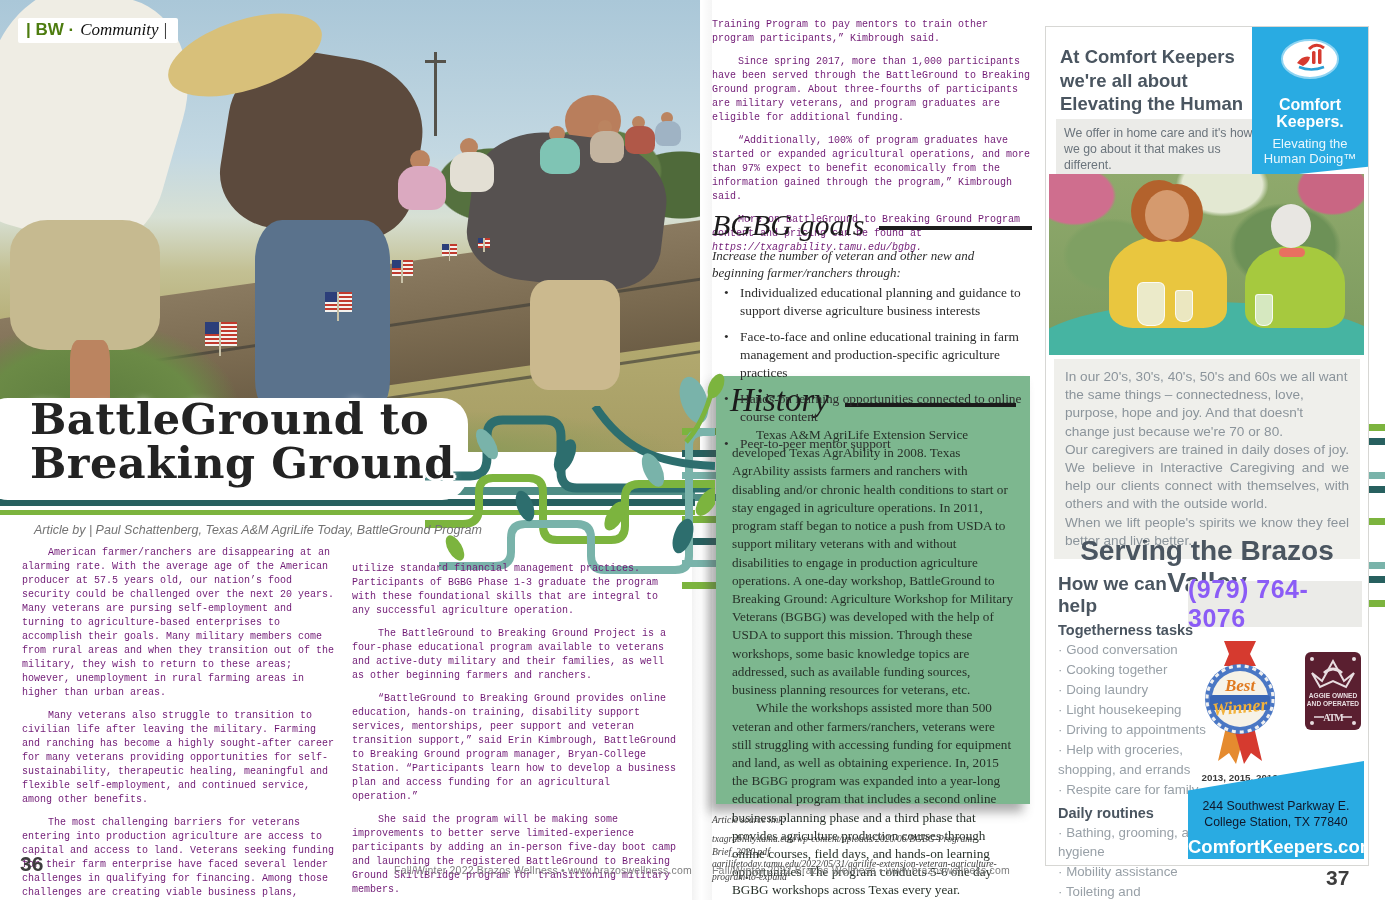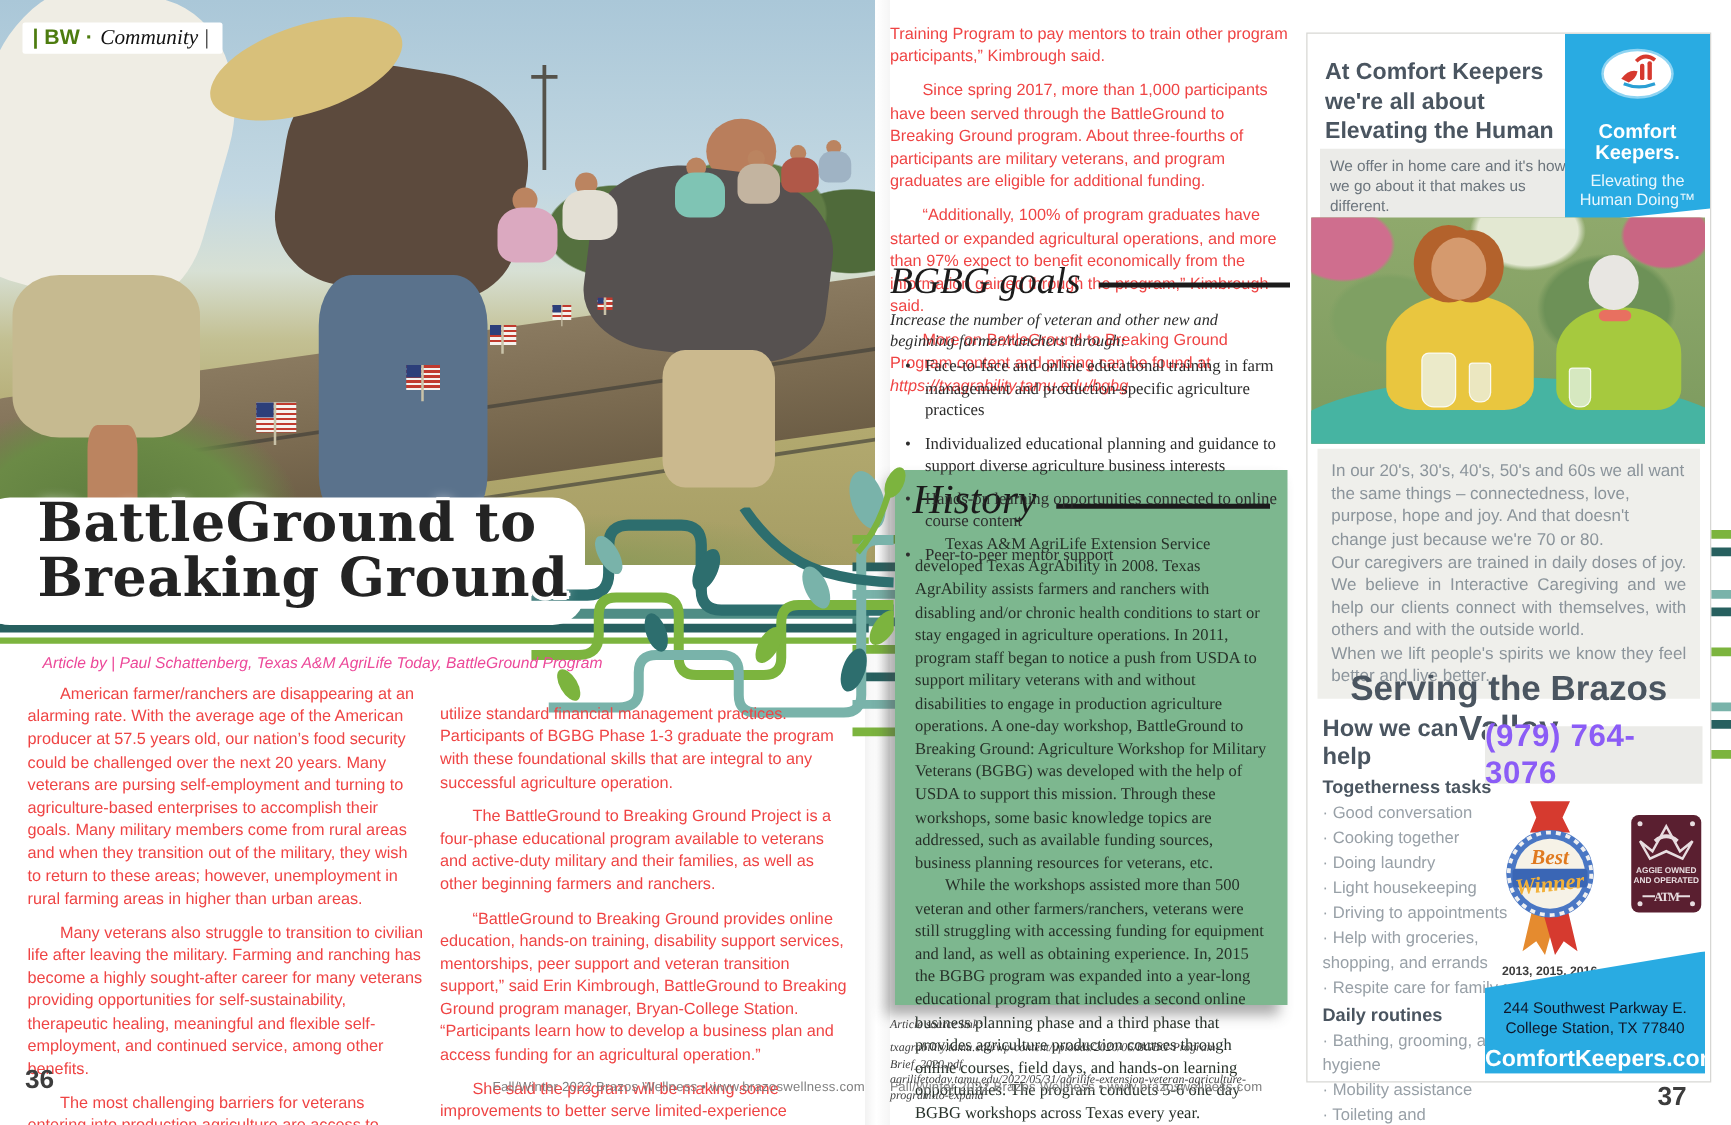--- a/index.html
+++ b/index.html
@@ -32,24 +32,24 @@
   .flag .cloth{width:100%;height:70%;background:repeating-linear-gradient(180deg,#c13a2e 0 2px,#f5f2ee 2px 4px);position:relative;}
   .flag .cloth::after{content:"";position:absolute;left:0;top:0;width:45%;height:50%;background:#2c3f7a;}
   .flag .pole2{position:absolute;left:45%;top:0;width:1.5px;height:100%;background:#c9c2a8;}
 
   
   .title-blob{position:absolute;left:-18px;top:398px;width:486px;height:102px;background:#ffffff;border-radius:26px;z-index:3;}
   .title{position:absolute;left:30px;top:398px;z-index:5;margin:0;font-family:"DejaVu Serif",serif;font-weight:bold;
     font-size:43px;line-height:1.02;color:#232323;letter-spacing:0.5px;
     text-shadow:3px 0 0 #fff,-3px 0 0 #fff,0 3px 0 #fff,0 -3px 0 #fff,2px 2px 0 #fff,-2px 2px 0 #fff,2px -2px 0 #fff,-2px -2px 0 #fff,0 0 10px #fff;}
   .stripe{position:absolute;z-index:2;}
-  .byline{position:absolute;left:34px;top:523px;font-style:italic;font-size:12.5px;color:#ec4899;z-index:6;}
-
-  
-  .serifcol{position:absolute;font-family:Liberation Sans, sans-serif;font-size:13px;line-height:1.4;color:#ef4444;z-index:6;}
+  .byline{position:absolute;left:34px;top:523px;font-style:italic;font-size:12.5px;color:#737373;z-index:6;}
+
+  
+  .serifcol{position:absolute;font-family:Liberation Mono, monospace;font-size:10px;line-height:1.4;color:#701a75;z-index:6;}
   .serifcol p{margin:0 0 9px 0;text-indent:26px;}
   .serifcol p.noindent{text-indent:0;}
   .pagenum{position:absolute;font-weight:bold;font-size:21px;color:#3d3d3d;z-index:6;}
   .footer{position:absolute;font-size:10.5px;color:#7f7f7f;letter-spacing:0.2px;z-index:6;}
 
   
   .goals-head{position:absolute;left:712px;top:208px;width:320px;display:flex;align-items:center;z-index:6;}
   .goals-head .h{font-family:"Liberation Serif",serif;font-style:italic;font-size:30px;color:#1c1c1c;white-space:nowrap;}
   .goals-head .rule{flex:1;height:4px;background:#1c1c1c;margin-left:14px;margin-top:6px;}
   .goals-intro{position:absolute;left:712px;top:248px;width:310px;font-family:"Liberation Serif",serif;font-style:italic;
@@ -279,22 +279,22 @@
     <p>“Additionally, 100% of program graduates have started or expanded agricultural operations, and more than 97% expect to benefit economically from the information gained through the program,” Kimbrough said.</p>
     <p><span>More on BattleGround to Breaking Ground Program content and pricing can be found at </span><i>https://txagrability.tamu.edu/bgbg.</i></p>
   </div>
 
   <div class="goals-head">
     <span class="h">BGBG goals</span>
     <span class="rule"></span>
   </div>
   <div class="goals-intro">Increase the number of veteran and other new and beginning farmer/ranchers through:</div>
   <ul class="goals-list">
+    <li>Individualized educational planning and guidance to support diverse agriculture business interests</li>
     <li>Face-to-face and online educational training in farm management and production-specific agriculture practices</li>
-    <li>Individualized educational planning and guidance to support diverse agriculture business interests</li>
     <li>Hands-on learning opportunities connected to online course content</li>
     <li>Peer-to-peer mentor support</li>
   </ul>
 
   <svg class="hist-leaves" width="60" height="80" viewBox="0 0 60 80">
     <ellipse cx="18" cy="28" rx="13" ry="24" transform="rotate(-18 18 28)" fill="#79b3aa"></ellipse>
     <path d="M10,70 Q28,50 36,18" fill="none" stroke="#7cb43e" stroke-width="5"></path>
     <ellipse cx="40" cy="14" rx="7" ry="13" transform="rotate(25 40 14)" fill="#7cb43e"></ellipse>
   </svg>
 

